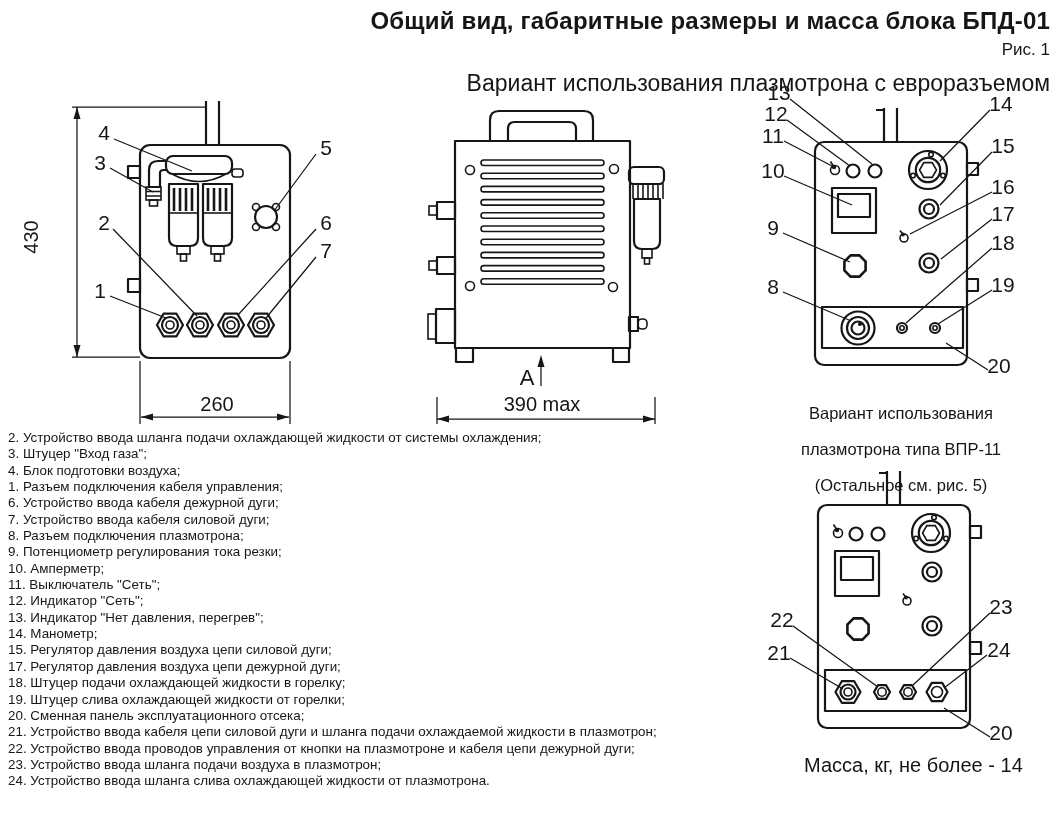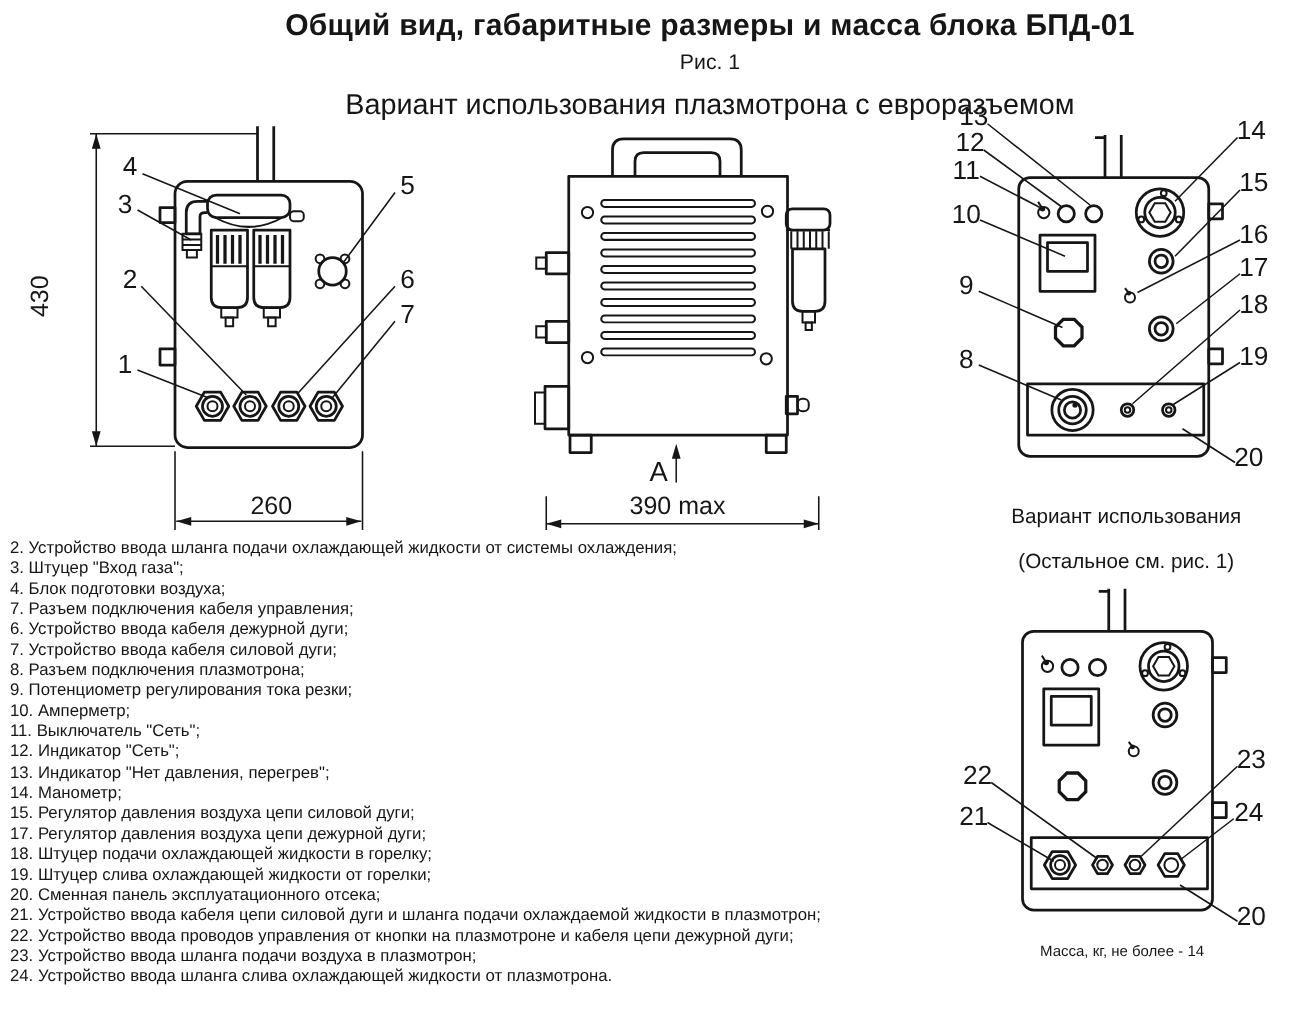--- a/index.html
+++ b/index.html
@@ -1,27 +1,27 @@
 <!DOCTYPE html>
 <html><head>
 <meta charset="utf-8">
 <style>
   html,body{margin:0;padding:0;background:#ffffff;}
   .page{position:relative;width:1052px;height:822px;background:#fff;overflow:hidden;
         font-family:"Liberation Sans",sans-serif;color:#161616;}
-  .hdr{position:absolute;left:86px;top:6px;width:964px;text-align:center;}
+  .hdr{position:absolute;left:86px;top:6px;width:964px;text-align:right;}
   .hdr h1{margin:0;font-size:24px;font-weight:bold;line-height:30px;letter-spacing:0.2px;}
   .fig-label{font-size:17px;margin-top:5px;line-height:18px;}
   .fig-caption{font-size:23px;line-height:19px;margin-top:15px;}
   .drawing-svg{position:absolute;left:0;top:0;}
   .legend{position:absolute;left:8px;top:430px;width:720px;font-size:13.4px;line-height:16.35px;}
   .legend-row{white-space:nowrap;}
   .fig2cap{position:absolute;left:770px;top:387px;width:262px;text-align:center;}
   .fig2cap .fig-caption{font-size:16.5px;line-height:19px;margin-top:17px;}
-  .mass-note{position:absolute;left:832px;top:754px;font-size:12px;}
+  .mass-note{position:absolute;left:804px;top:754px;font-size:20px;}
   
   .ln{stroke:#161616;fill:none;stroke-width:2.2;stroke-linejoin:round;}
   .ln15{stroke:#161616;fill:none;stroke-width:1.6;}
   .ln25{stroke:#161616;fill:none;stroke-width:2.6;}
   .thin{stroke:#161616;fill:none;stroke-width:1.25;}
   .ah{fill:#161616;stroke:none;}
   .dot{fill:#161616;stroke:none;}
   .co{font-family:"Liberation Sans",sans-serif;font-size:21px;fill:#161616;text-anchor:middle;}
   .dim{font-family:"Liberation Sans",sans-serif;font-size:20px;fill:#161616;text-anchor:middle;}
 </style>
@@ -314,21 +314,21 @@
       <text class="co" x="1001" y="614">23</text>
       <text class="co" x="999" y="657">24</text>
       <text class="co" x="1001" y="740">20</text>
     </g>
   </svg>
 
   <div class="legend">
     <div class="legend-row">2. Устройство ввода шланга подачи охлаждающей жидкости от системы охлаждения;</div>
     <div class="legend-row">3. Штуцер "Вход газа";</div>
     <div class="legend-row">4. Блок подготовки воздуха;</div>
-    <div class="legend-row">7. Разъем подключения кабеля управления;</div>
+    <div class="legend-row">1. Разъем подключения кабеля управления;</div>
     <div class="legend-row">6. Устройство ввода кабеля дежурной дуги;</div>
     <div class="legend-row">7. Устройство ввода кабеля силовой дуги;</div>
     <div class="legend-row">8. Разъем подключения плазмотрона;</div>
     <div class="legend-row">9. Потенциометр регулирования тока резки;</div>
     <div class="legend-row">10. Амперметр;</div>
     <div class="legend-row">11. Выключатель "Сеть";</div>
     <div class="legend-row">12. Индикатор "Сеть";</div>
     <div class="legend-row">13. Индикатор "Нет давления, перегрев";</div>
     <div class="legend-row">14. Манометр;</div>
     <div class="legend-row">15. Регулятор давления воздуха цепи силовой дуги;</div>
@@ -337,18 +337,19 @@
     <div class="legend-row">19. Штуцер слива охлаждающей жидкости от горелки;</div>
     <div class="legend-row">20. Сменная панель эксплуатационного отсека;</div>
     <div class="legend-row">21. Устройство ввода кабеля цепи силовой дуги и шланга подачи охлаждаемой жидкости в плазмотрон;</div>
     <div class="legend-row">22. Устройство ввода проводов управления от кнопки на плазмотроне и кабеля цепи дежурной дуги;</div>
     <div class="legend-row">23. Устройство ввода шланга подачи воздуха в плазмотрон;</div>
     <div class="legend-row">24. Устройство ввода шланга слива охлаждающей жидкости от плазмотрона.</div>
   </div>
 
   <div class="fig2cap">
     <div class="fig-caption">Вариант использования</div>
-    <div class="fig-caption">(Остальное см. рис. 1)</div>
+    <div class="fig-caption">плазмотрона типа ВПР-11</div>
+    <div class="fig-caption">(Остальное см. рис. 5)</div>
   </div>
 
   <div class="mass-note">Масса, кг, не более - 14</div>
 
 </div>
 
 </body></html>

